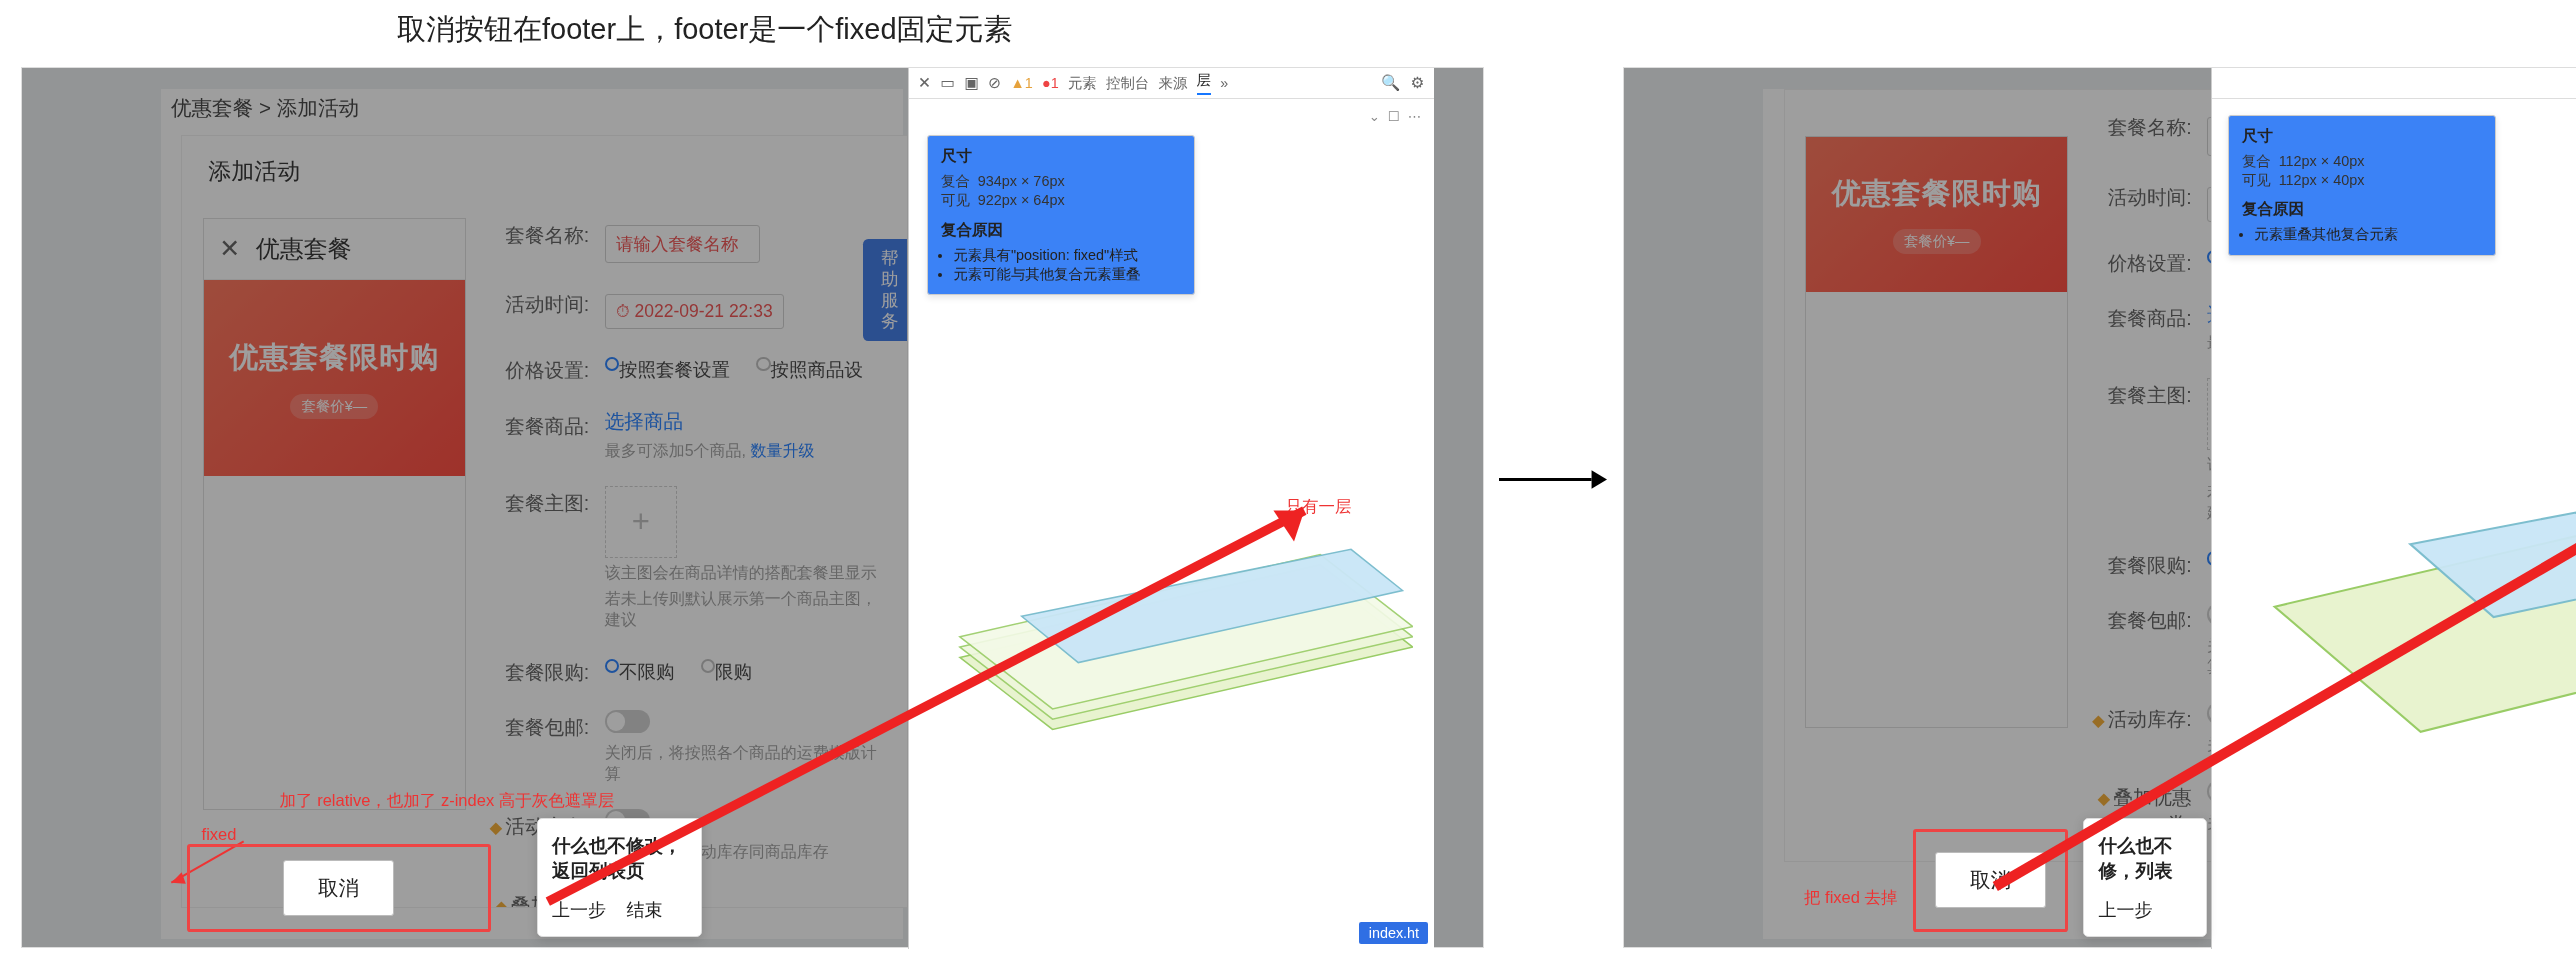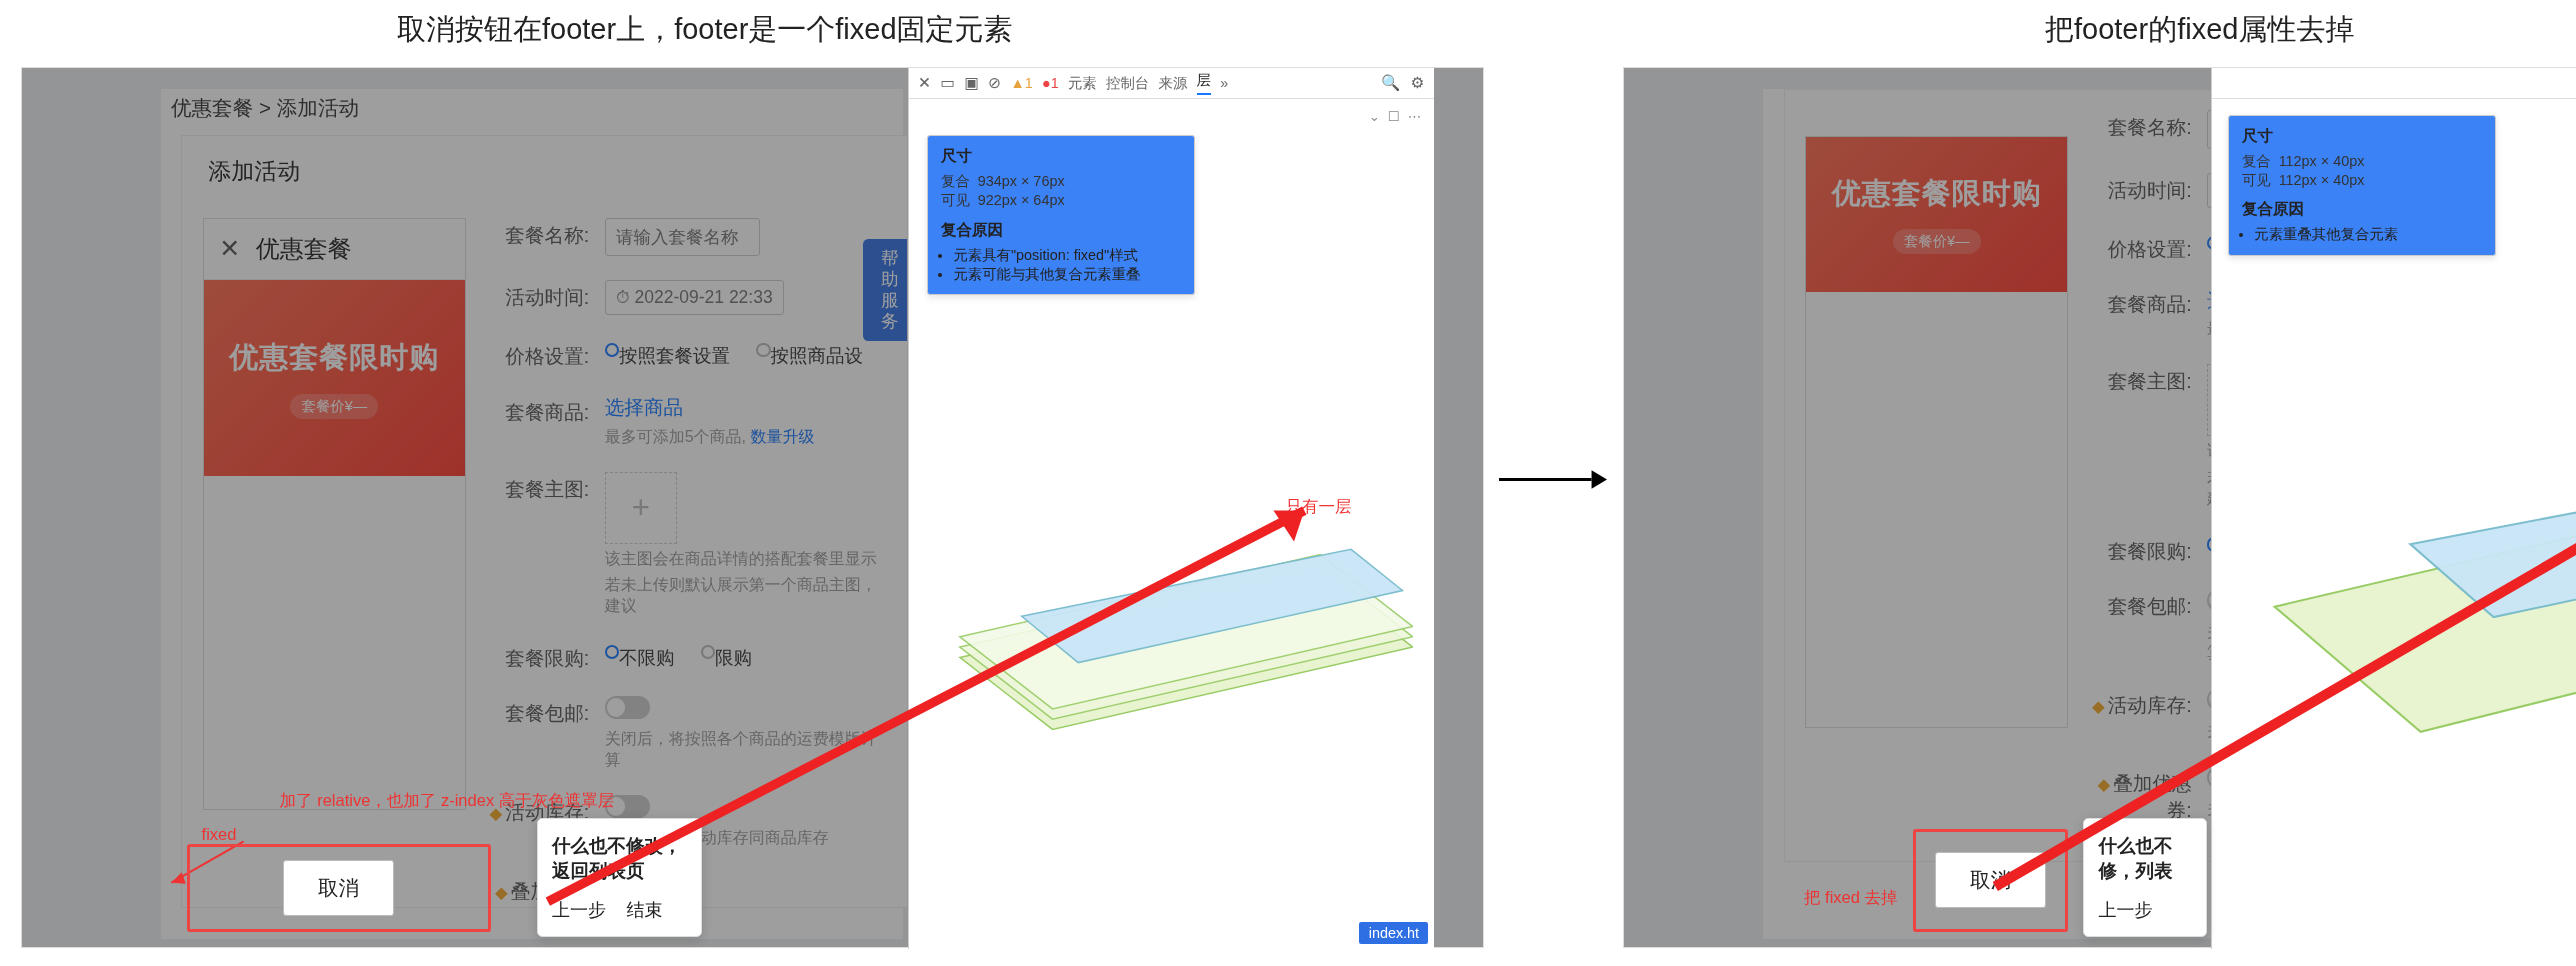--- a/index.html
+++ b/index.html
@@ -28,21 +28,21 @@
   .preview .bar .t { flex:1; text-align:left; font-size:24px; color:#222; }
   .preview .banner { position:relative; height:196px; background:linear-gradient(135deg,#ff6a4d,#ff3a2e); color:#fff; display:flex; align-items:center; justify-content:center; flex-direction:column; }
   .preview .banner .bh { font-size:29px; font-weight:700; letter-spacing:1px; }
   .preview .banner .bp { font-size:14.4px; margin-top:15.5px; background:rgba(255,255,255,.2); padding:3.1px 11.3px; border-radius:15.5px; }
 
   
   .form { position:absolute; left:304px; top:82px; right:15.5px; }
   .row { display:flex; align-items:flex-start; gap:15.5px; margin-bottom:24px; font-size:19.6px; color:#333; }
   .row .lab { width:103px; text-align:right; color:#555; padding-top:4.1px; }
   .row .val { flex:1; }
-  .inp { display:inline-block; min-width:155px; padding:6.2px 10.3px; border:0.5px solid #ccc; border-radius:3.1px; color:#737373; font-size:17.5px; background:#fff; }
+  .inp { display:inline-block; min-width:155px; padding:6.2px 10.3px; border:0.5px solid #ccc; border-radius:3.1px; color:#ef4444; font-size:17.5px; background:#fff;margin-top:7px; }
   .radio { display:inline-flex; align-items:flex-start; gap:0; margin-right:20.6px; font-size:18.5px;}
   .radio i { width:14.4px; height:14.4px; border-radius:50%; border:2.6px solid #1677ff; display:inline-block; }
   .radio i.off { border-color:#bbb; }
   .link { color:#1677ff; }
   .hint { color:#999; font-size:16px; margin-top:5.2px; }
   .toggle { width:45px; height:23px; border-radius:23px; background:#ccc; position:relative; display:inline-block; }
   .toggle::after { content:""; position:absolute; left:2.1px; top:2.1px; width:18.5px; height:18.5px; border-radius:50%; background:#fff;}
   .uploader { width:72px; height:72px; border:1px dashed #ccc; display:flex; align-items:center; justify-content:center; font-size:31px; color:#bbb; }
   .diamond { color:#f5a623; margin-right:3.1px; font-size:16.5px;}
 
@@ -93,21 +93,20 @@
 
   
   .devtoolsR .dtTip { left:auto; right:-422px; top:20.6px; }
 </style>
 </head>
 <body>
 
 <div class="stage">
 
   <div class="caption" style="left:397px; top:10.3px;">取消按钮在footer上，footer是一个fixed固定元素</div>
-  <div class="caption" style="left:2045px; top:10.3px;">把footer的fixed属性去掉</div>
 
   <div class="centerArrow">
     <svg viewBox="0 0 210 60">
         <line x1="0" y1="30" x2="180" y2="30" stroke="#000" stroke-width="6"></line>
         <polygon points="180,12 210,30 180,48" fill="#000"></polygon>
       </svg>
   </div>
 
   <div class="panel left">
     <div class="page">

